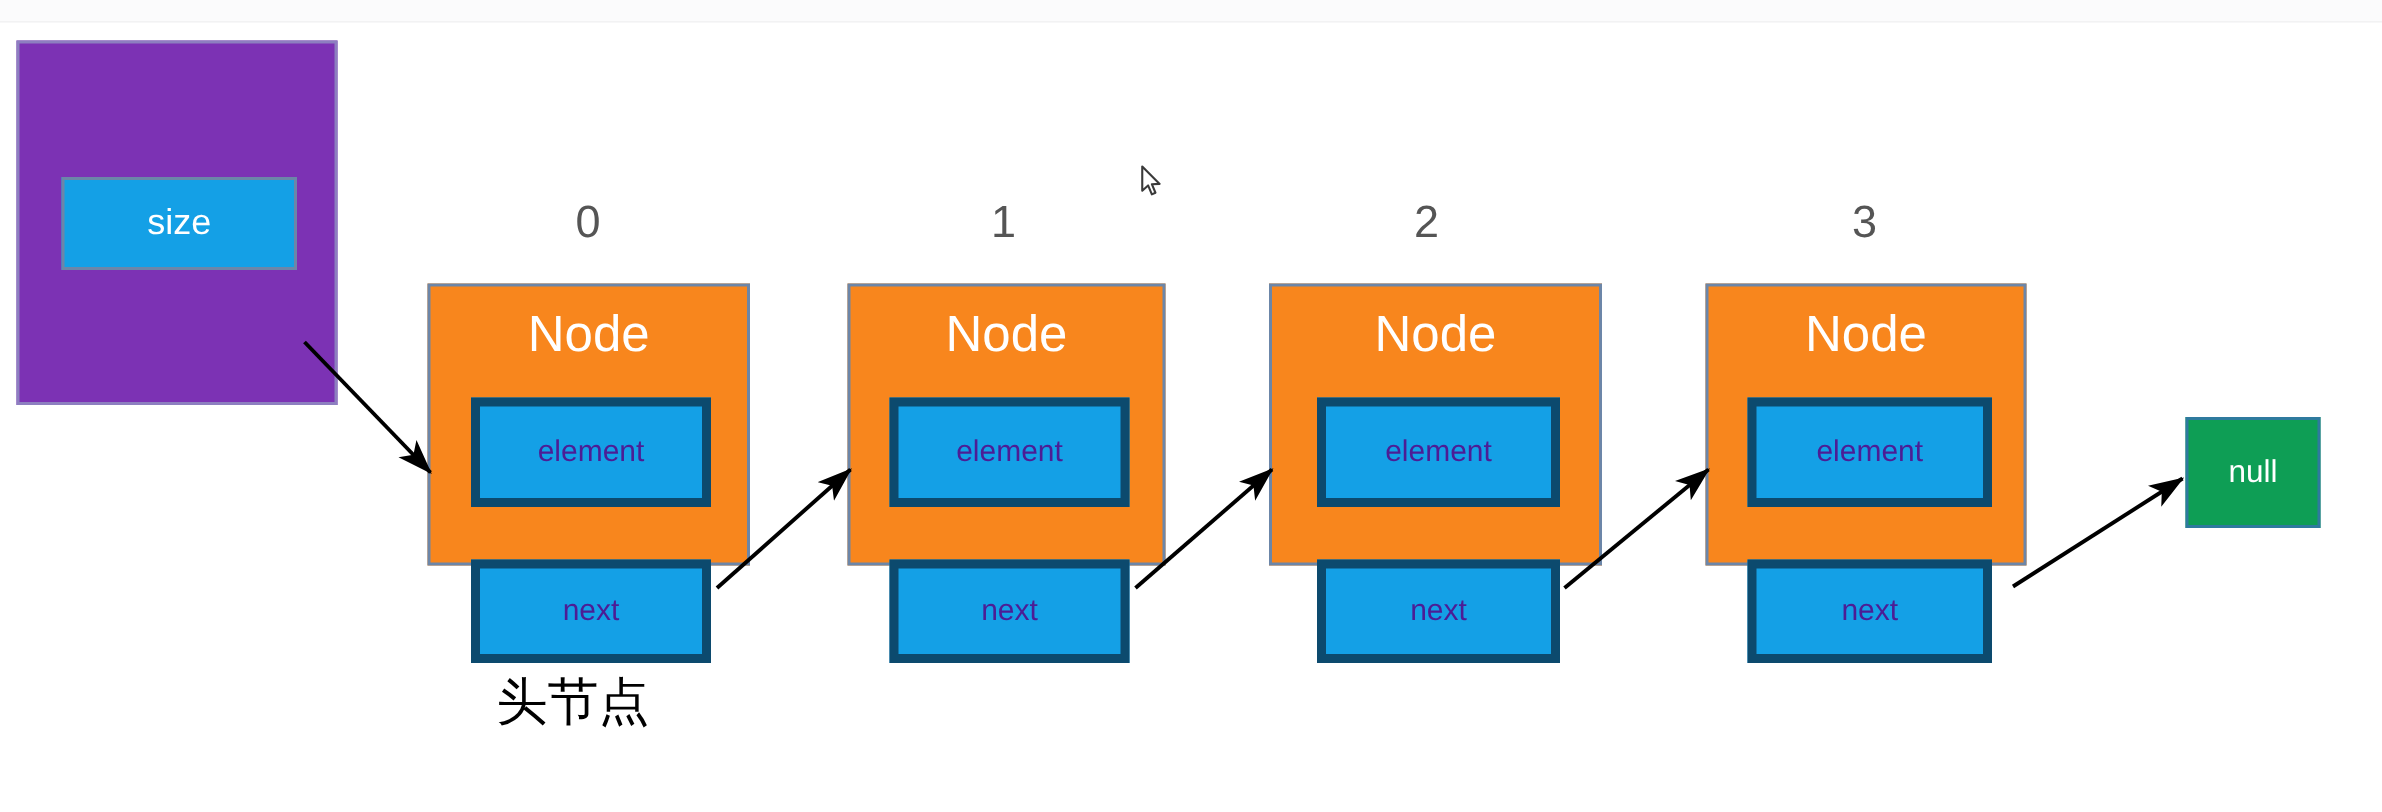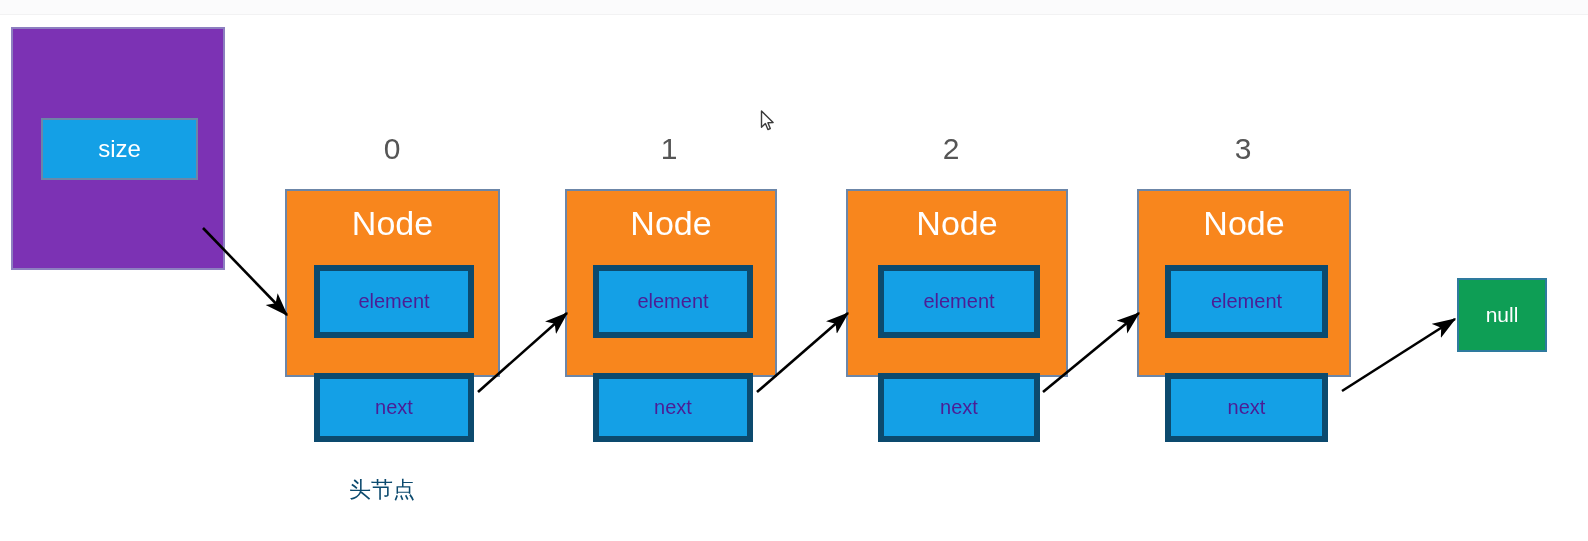--- a/index.html
+++ b/index.html
@@ -107,27 +107,26 @@
     font-size: 30px;
     line-height: 36px;
     text-align: center;
     width: 60px;
   }
 
   
   .cn-label {
     position: absolute;
     top: 452px;
-    color: #0c4a6e;
-    font-size: 22px;
+    color: #000000;
+    font-size: 34px;
     line-height: 32px;
     text-align: center;
     width: 140px;
     white-space: nowrap;
-    margin-top: 22px;
   }
 
   
   .null-box {
     position: absolute;
     left: 1457px; top: 278px;
     width: 90px; height: 74px;
     background: #0E9E55;
     border: 2px solid #2E7A9E;
     box-sizing: border-box;

